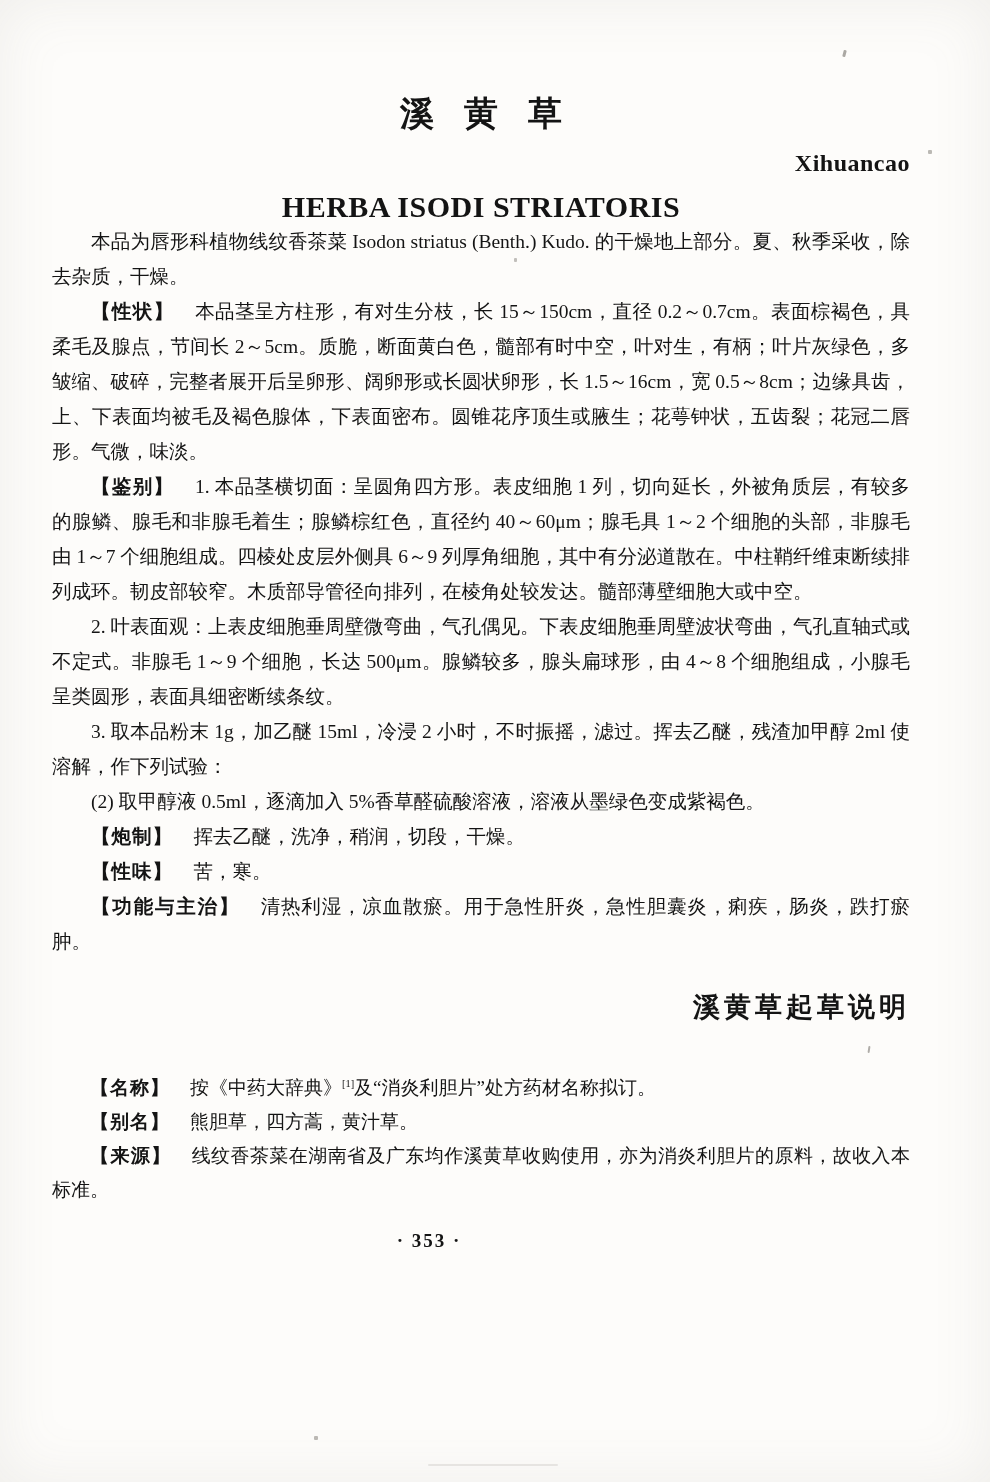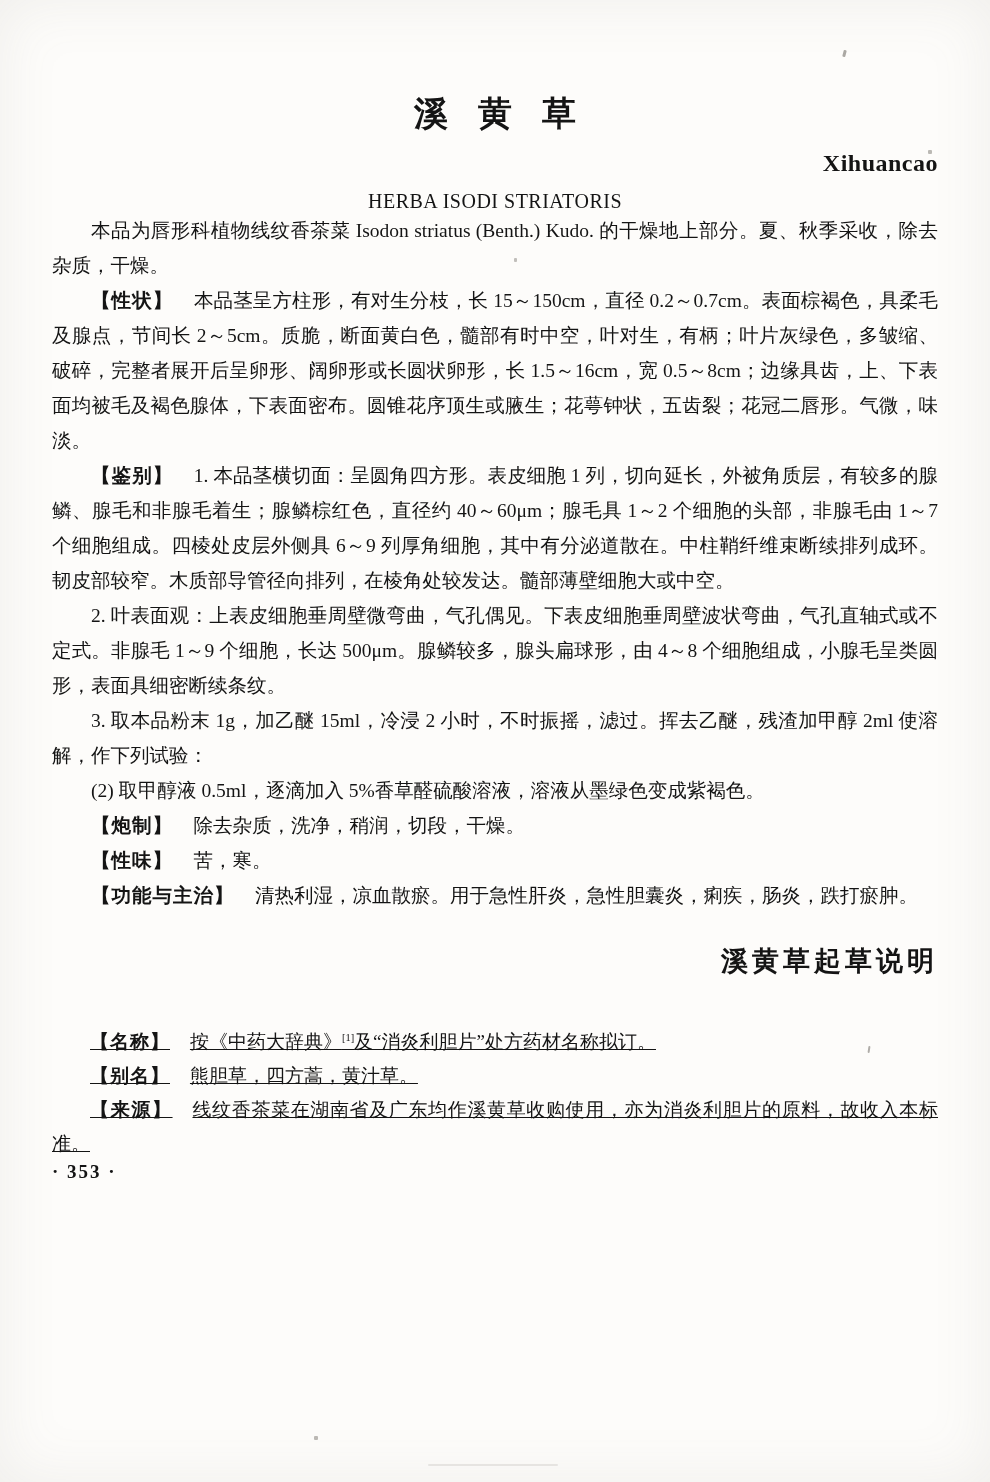--- a/index.html
+++ b/index.html
@@ -6,43 +6,43 @@
   .page{
     position:relative;
     width:990px;height:1482px;
     margin:0 auto;
     background:#fdfcfa;
     color:#141414;
     font-family:"Liberation Serif","DejaVu Serif",serif;
     box-shadow:inset 0 0 60px rgba(120,115,105,0.10);
     overflow:hidden;
   }
-  .content{padding:95px 52px 0 52px;}
+  .content{padding:95px 80px 0 52px;}
 
   .title-cn{
     margin:0;
     text-align:center;
     font-size:34px;
     font-weight:bold;
     letter-spacing:30px;
     padding-left:30px;
     line-height:1.1;
   }
   .title-py{
     margin:18px 0 0 0;
     text-align:right;
     font-size:24px;
     font-weight:bold;
     letter-spacing:0.5px;
   }
   .title-latin{
     margin:13px 0 0 0;
     text-align:center;
-    font-size:20px;
-    font-weight:normal;
+    font-size:30px;
+    font-weight:bold;
     letter-spacing:0.5px;
   }
 
   .mono{}
   .mono p{
     margin:0;
     font-size:19.5px;
     line-height:35px;
     text-align:justify;
     text-indent:2em;
@@ -61,27 +61,26 @@
     font-weight:bold;
     letter-spacing:4px;
   }
   .notes{margin-top:46px;}
   .notes p{
     margin:0;
     font-size:19px;
     line-height:34px;
     text-align:justify;
     text-indent:2em;
-    text-decoration:underline;
   }
   sup.ref{font-size:0.55em;line-height:0;}
 
   .page-number{
-    margin:0 104px 0 0;
-    text-align:left;
+    margin:23px 104px 0 0;
+    text-align:center;
     font-size:19px;
     font-weight:bold;
     letter-spacing:2px;
   }
 
   
   .artifact{position:absolute;background:#8f8c86;border-radius:1px;}
   .a1{left:843px;top:50px;width:3px;height:7px;transform:rotate(14deg);opacity:.75;}
   .a2{left:928px;top:150px;width:4px;height:4px;opacity:.6;}
   .a3{left:514px;top:258px;width:3px;height:4px;opacity:.55;}
@@ -119,21 +118,21 @@
       <p>
         <span class="lbl"></span><span>2. 叶表面观：上表皮细胞垂周壁微弯曲，气孔偶见。下表皮细胞垂周壁波状弯曲，气孔直轴式或不定式。非腺毛 1～9 个细胞，长达 500μm。腺鳞较多，腺头扁球形，由 4～8 个细胞组成，小腺毛呈类圆形，表面具细密断续条纹。</span>
       </p>
       <p>
         <span class="lbl"></span><span>3. 取本品粉末 1g，加乙醚 15ml，冷浸 2 小时，不时振摇，滤过。挥去乙醚，残渣加甲醇 2ml 使溶解，作下列试验：</span>
       </p>
       <p>
         <span class="lbl"></span><span>(2) 取甲醇液 0.5ml，逐滴加入 5%香草醛硫酸溶液，溶液从墨绿色变成紫褐色。</span>
       </p>
       <p>
-        <span class="lbl">【炮制】</span><span>除去杂质，洗净，稍润，切段，干燥。</span>
+        <span class="lbl">【炮制】</span><span>挥去乙醚，洗净，稍润，切段，干燥。</span>
       </p>
       <p>
         <span class="lbl">【性味】</span><span>苦，寒。</span>
       </p>
       <p>
         <span class="lbl">【功能与主治】</span><span>清热利湿，凉血散瘀。用于急性肝炎，急性胆囊炎，痢疾，肠炎，跌打瘀肿。</span>
       </p>
     </div>
 
     <h2 class="notes-heading">溪黄草起草说明</h2>

